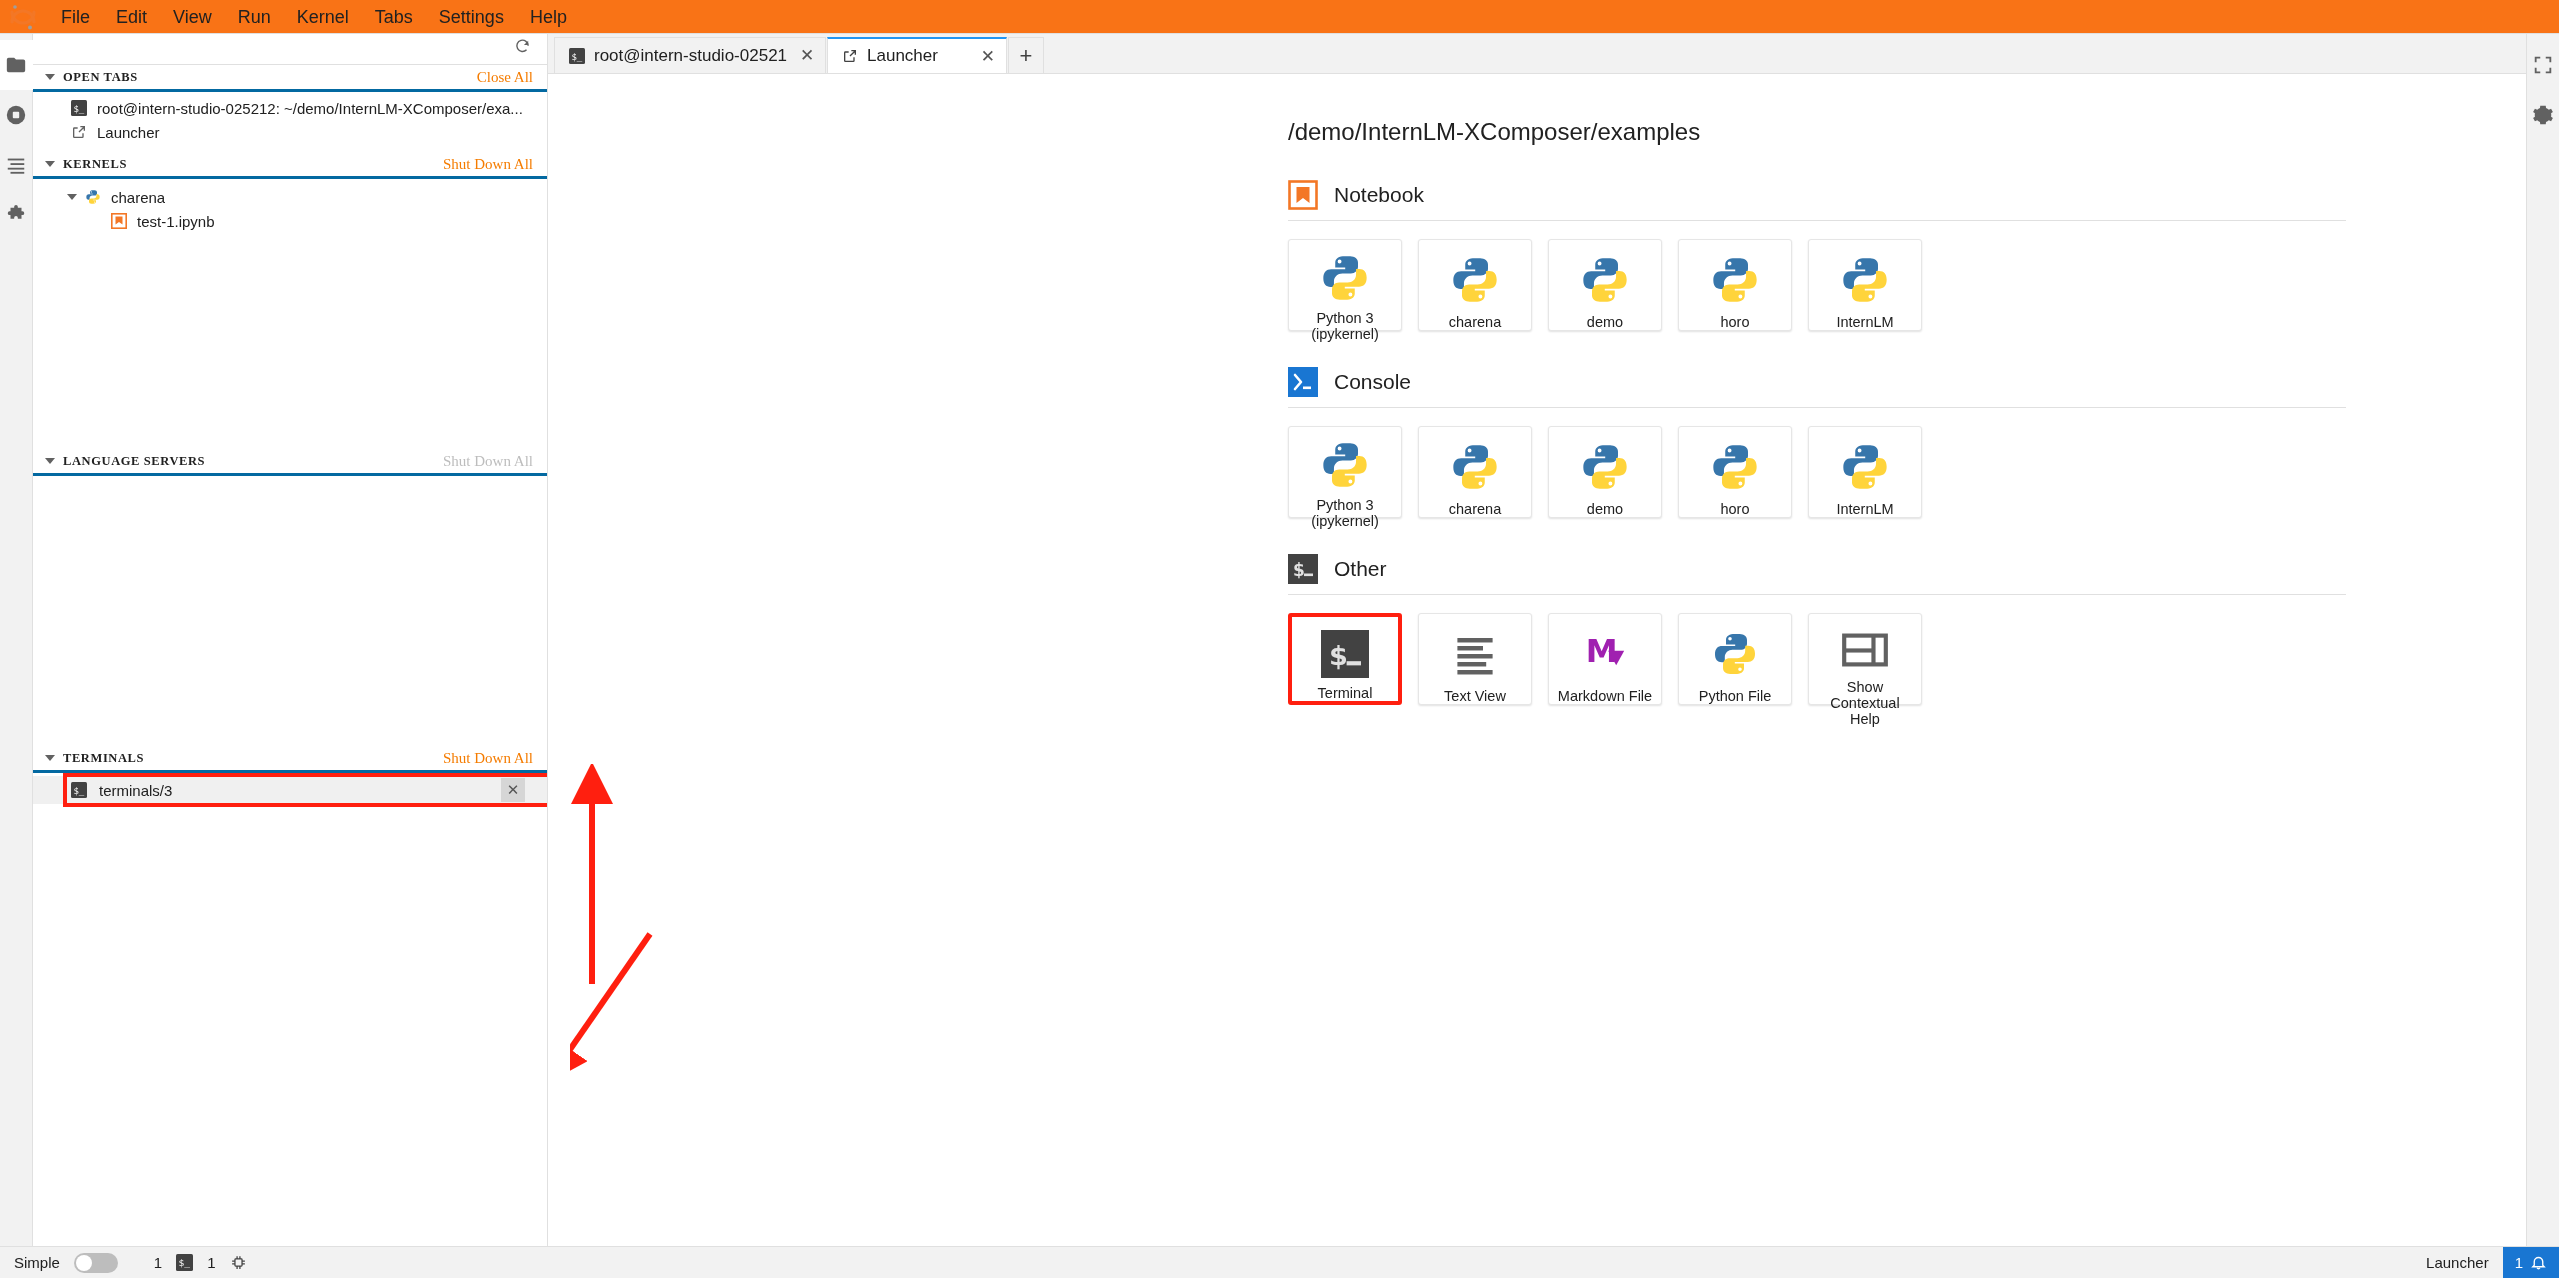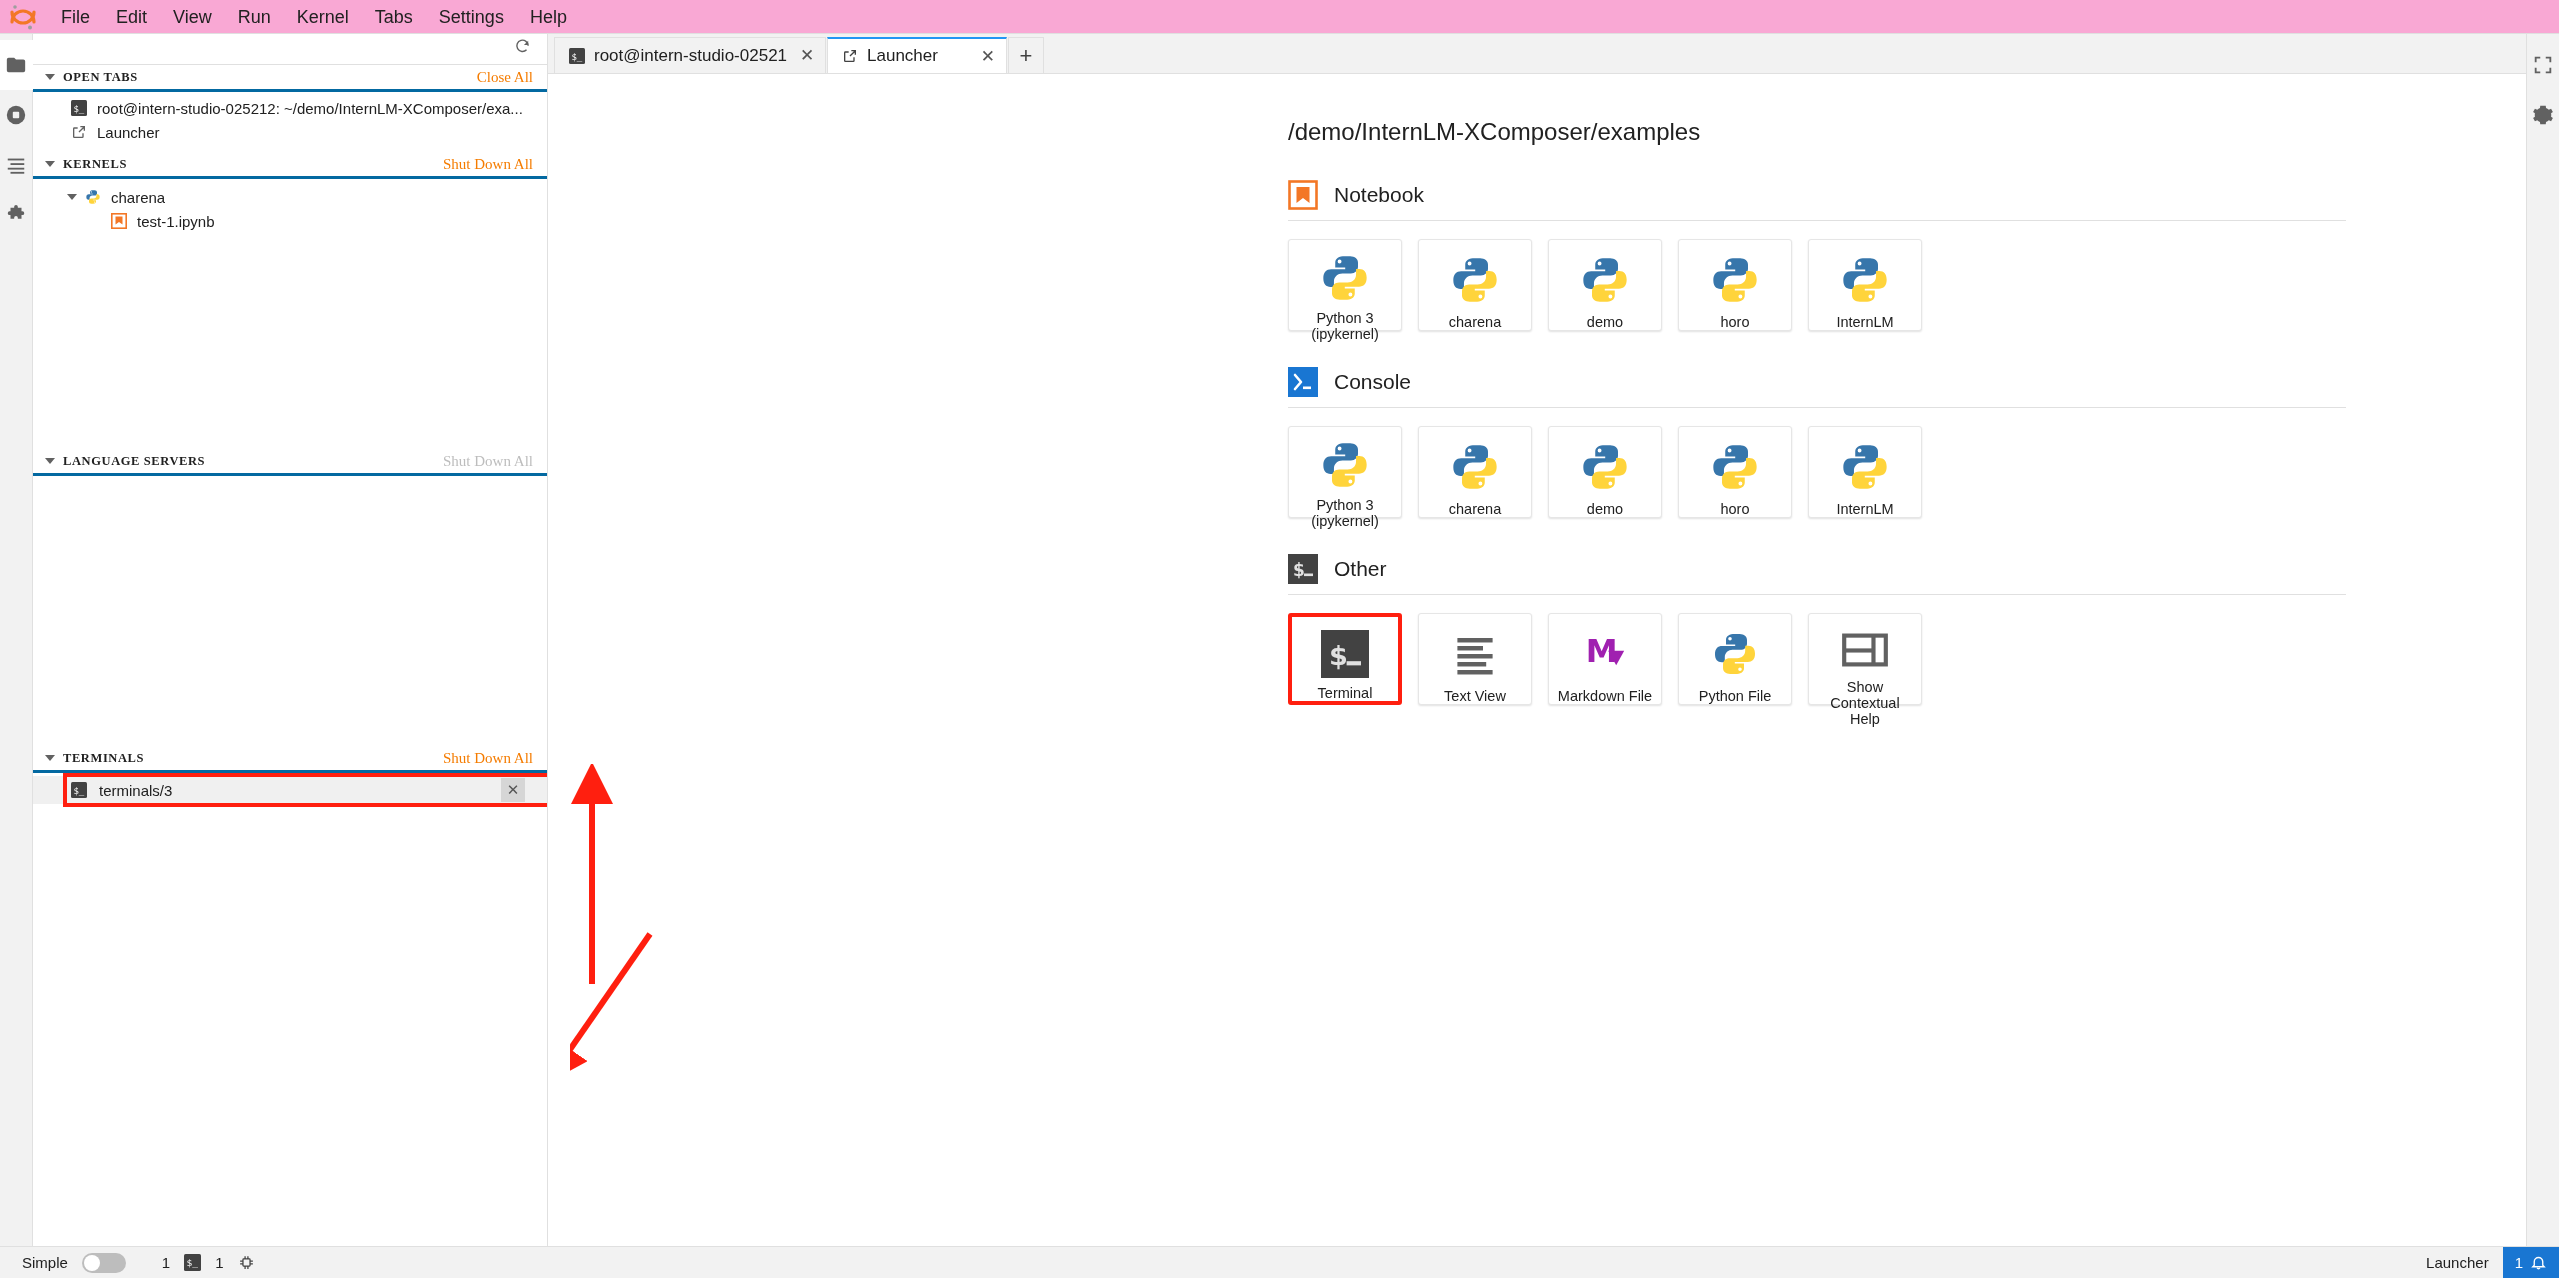--- a/index.html
+++ b/index.html
@@ -8,21 +8,21 @@
     font-family: "Liberation Sans", sans-serif;
     background: #ffffff;
     overflow: hidden;
   }
   body { display: flex; flex-direction: column; }
 
   
   .menubar {
     height: 34px; flex: 0 0 34px;
     display: flex; align-items: center;
-    background: #f9a8d4; border-bottom: 1px solid #e0e0e0;
+    background: #f97316; border-bottom: 1px solid #e0e0e0;
     padding-left: 8px;
   }
   .jp-logo { width: 30px; height: 28px; position: relative; margin-right: 10px; }
   .menu-item {
     font-size: 18px; color: #212121; padding: 4px 13px; cursor: default;
     line-height: 1;
   }
 
   
   .shell { flex: 1 1 auto; display: flex; min-height: 0; position: relative; }
@@ -165,21 +165,21 @@
 
   
   .arrow-svg { position: absolute; pointer-events: none; z-index: 40; }
 
   
   .statusbar {
     height: 32px; flex: 0 0 32px; background: #f2f2f2;
     border-top: 1px solid #e0e0e0;
     display: flex; align-items: center; font-size: 15px; color: #212121;
   }
-  .status-left { display: flex; align-items: center; padding-left: 22px; gap: 14px; }
+  .status-left { display: flex; align-items: center; padding-left: 14px; gap: 14px; }
   .status-right { margin-left: auto; display: flex; align-items: center; }
   .toggle {
     width: 44px; height: 20px; border-radius: 10px; background: #bdbdbd;
     position: relative; cursor: default;
   }
   .toggle .knob {
     position: absolute; left: 2px; top: 2px; width: 16px; height: 16px;
     border-radius: 50%; background: #fff;
   }
   .status-chip {

